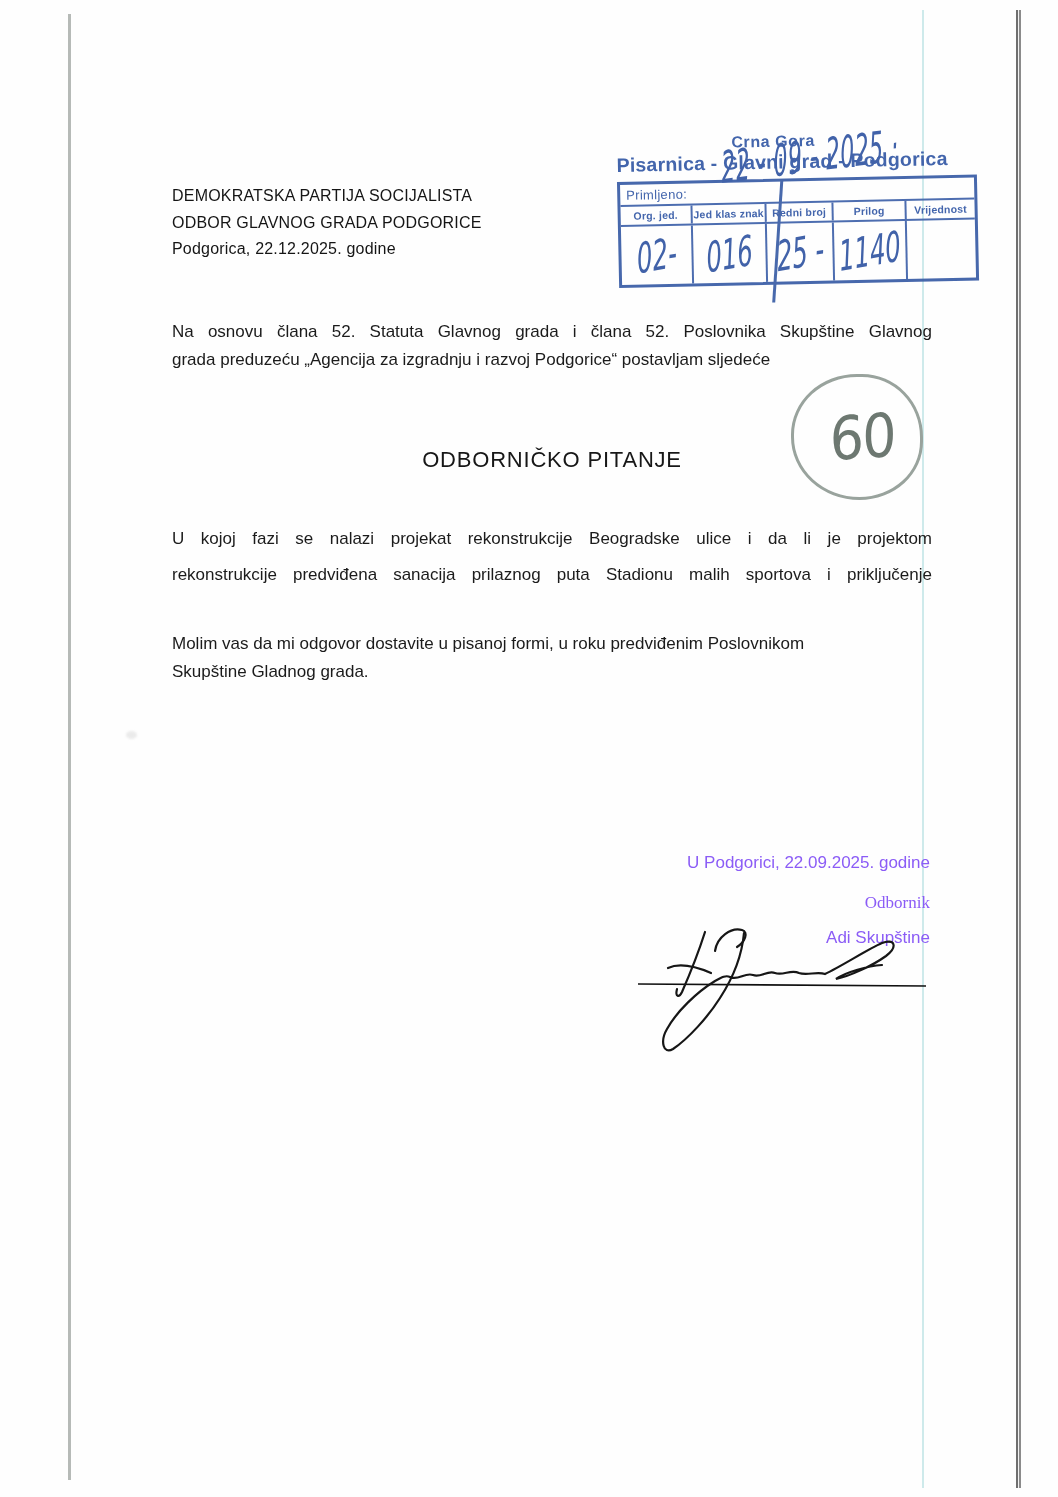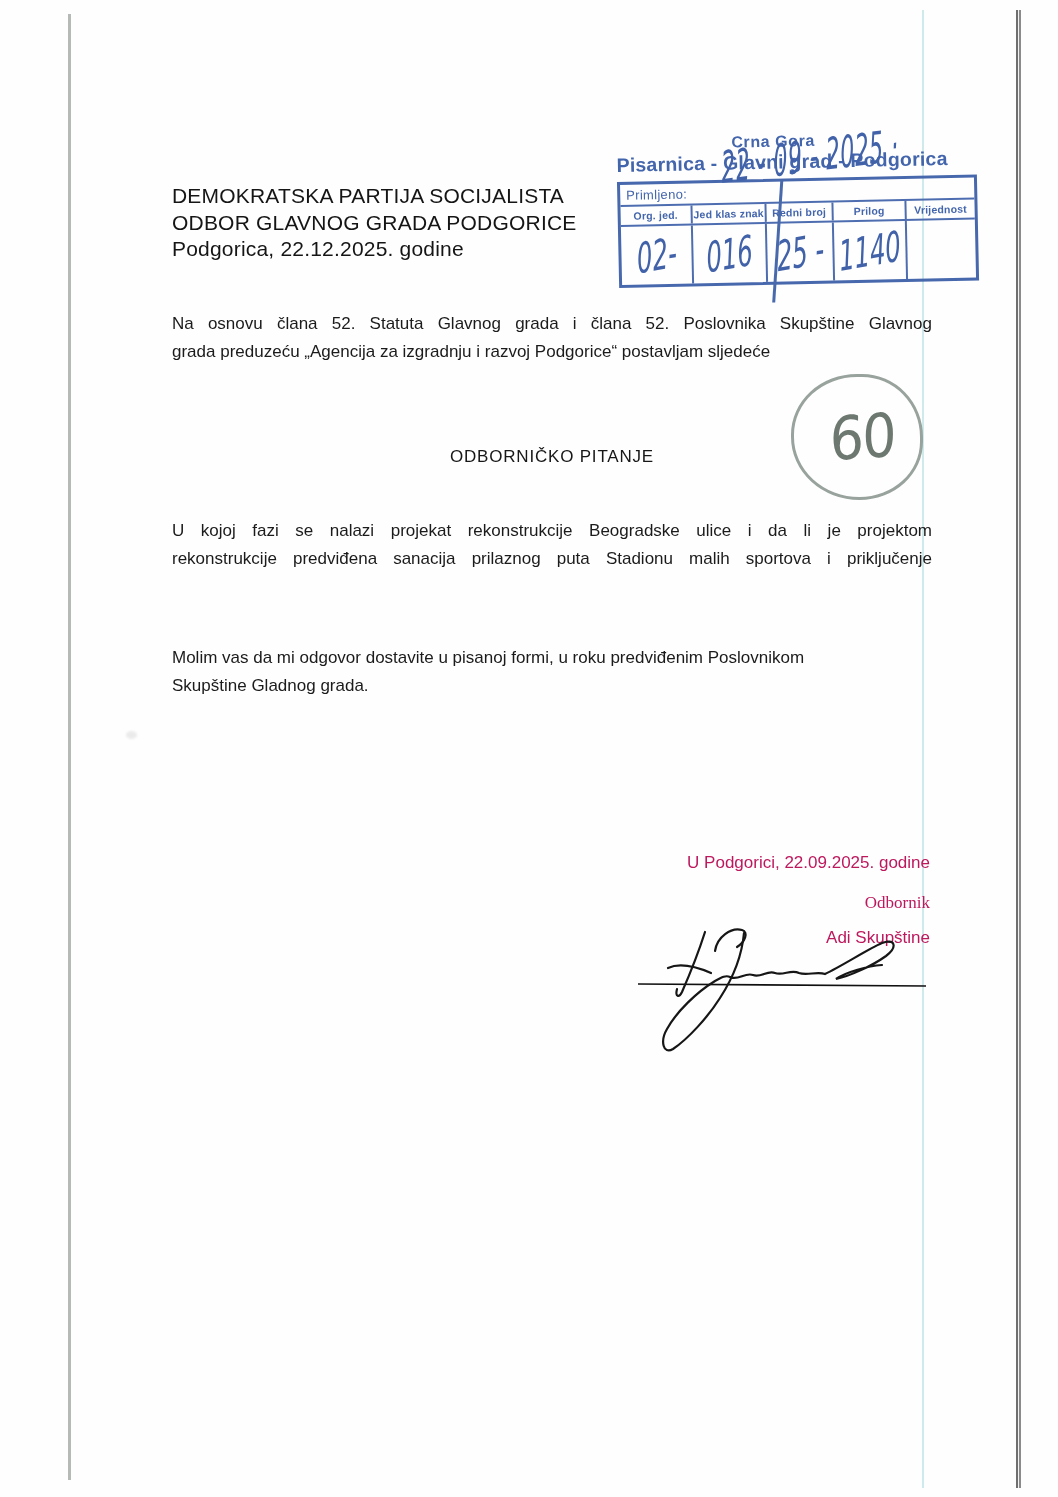--- a/index.html
+++ b/index.html
@@ -11,30 +11,30 @@
 
   
   .edge-left{left:68px;top:14px;width:3px;height:1466px;background:#b6bab7;}
   .edge-cyan{left:922px;top:10px;width:2px;height:1478px;background:#c5e6e7;opacity:.85;}
   .edge-right{left:1016px;top:10px;width:5px;height:1478px;
     background:linear-gradient(to right,#6f6f6f 0 2px,#f2f2f2 2px 3px,#8b8b8b 3px 5px);}
   .smudge{left:126px;top:731px;width:11px;height:8px;background:#bfbfbf;border-radius:50%;
     opacity:.3;filter:blur(1px);}
 
   
-  .letterhead{left:172px;top:183px;font-size:21px;line-height:26.5px;color:#151515;letter-spacing:.2px;}
+  .letterhead{left:172px;top:183px;font-size:16px;line-height:26.5px;color:#151515;letter-spacing:.2px;}
 
   
   .para{left:172px;width:760px;font-size:17px;color:#1b1b1b;}
   .line{height:27.5px;overflow:hidden;line-height:26px;}
   .q .line{height:28px;}
-  .jl{text-align:justify;}
+  .jl{text-align:justify;margin-top:8px;}
   .jl::after{content:"";display:inline-block;width:100%;height:0;line-height:0;vertical-align:top;}
 
-  .doc-title{left:172px;width:760px;top:447px;text-align:center;font-size:17px;
+  .doc-title{left:172px;width:760px;top:447px;text-align:center;font-size:22px;
     letter-spacing:.8px;color:#171717;}
 
   
   .stamp{left:616px;top:136px;width:360px;color:#3c5fa9;transform:rotate(-1.2deg);
     transform-origin:left top;opacity:.96;}
   .stamp-country{text-align:center;font-weight:bold;font-size:16px;letter-spacing:.6px;
     margin-right:46px;line-height:17px;}
   .stamp-office{font-weight:bold;font-size:19.5px;white-space:nowrap;letter-spacing:.2px;line-height:25px;}
   .stamp-table{margin-top:4px;border:3px solid #4062a9;}
   .st-row{display:flex;}
@@ -56,21 +56,21 @@
     background:#4163a9;transform:rotate(5deg);}
 
   
   .case-circle{left:791px;top:374px;width:132px;height:126px;border:3px solid #99a39d;
     border-radius:52% 48% 50% 54% / 50% 52% 48% 52%;display:flex;align-items:center;
     justify-content:center;padding-left:10px;box-sizing:border-box;}
   .case-num{font-family:"DejaVu Sans",sans-serif;font-size:60px;color:#6d7871;
     transform:rotate(-4deg) skewX(-4deg) scaleX(.9);letter-spacing:-2px;}
 
   
-  .signoff{right:128px;text-align:right;font-size:17px;color:#be185d;}
+  .signoff{right:128px;text-align:right;font-size:17px;color:#8b5cf6;}
   .sd1{top:853px;}
   .sd2{top:893px;font-family:Liberation Serif, serif;}
   .sd3{top:928px;}
   .sig{left:620px;top:920px;}
 </style>
 </head>
 <body>
 
 <div class="page">
 
@@ -130,21 +130,21 @@
     <span class="case-num">60</span>
   </div>
 
   <div class="abs doc-title">ODBORNIČKO PITANJE</div>
 
   <div class="abs para q" style="top:518px">
     <div class="line jl">U kojoj fazi se nalazi projekat rekonstrukcije Beogradske ulice i da li je projektom</div>
     <div class="line jl">rekonstrukcije predviđena sanacija prilaznog puta Stadionu malih sportova i priključenje</div>
   </div>
 
-  <div class="abs para" style="top:645px">
+  <div class="abs para" style="top:631px">
     <div class="line">Molim vas da mi odgovor dostavite u pisanoj formi, u roku predviđenim Poslovnikom</div>
     <div class="line">Skupštine Gladnog grada.</div>
   </div>
 
   <div class="abs signoff sd1">U Podgorici, 22.09.2025. godine</div>
   <div class="abs signoff sd2">Odbornik</div>
   <div class="abs signoff sd3">Adi Skupštine</div>
 
   <svg class="abs sig" width="320" height="180" viewBox="0 0 320 180">
     <line x1="18" y1="64" x2="306" y2="66" stroke="#101010" stroke-width="1.6"></line>

